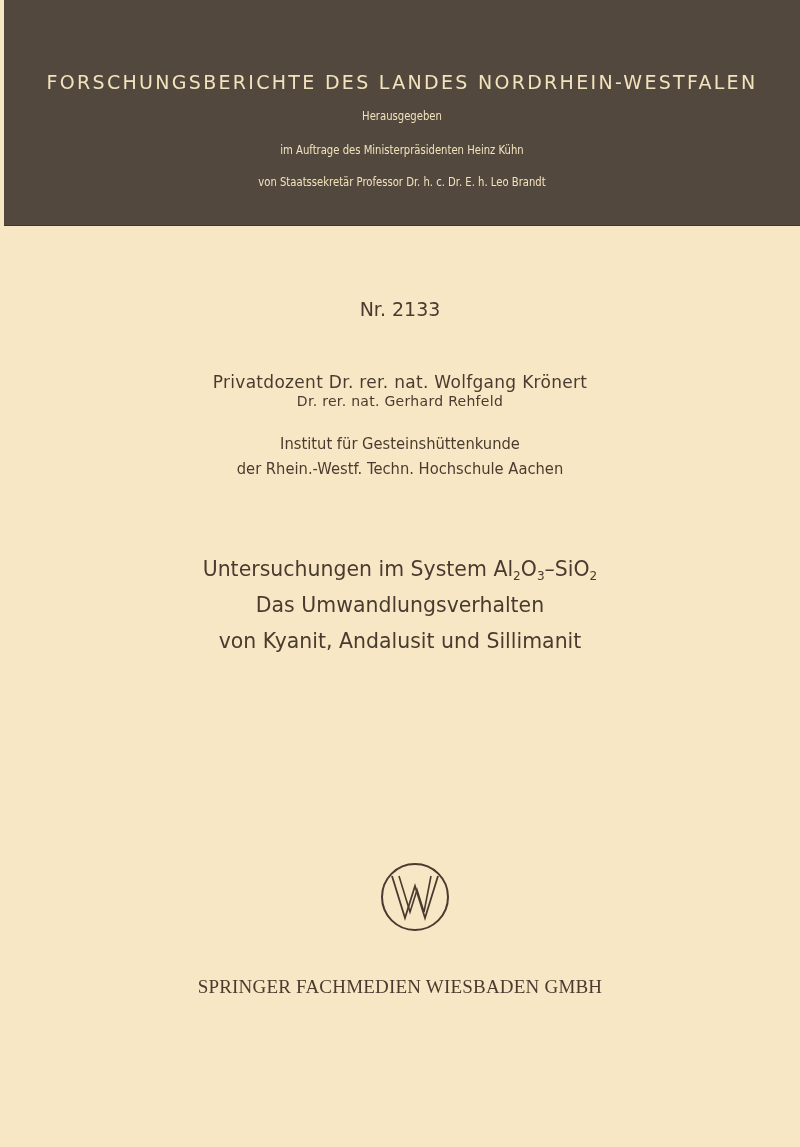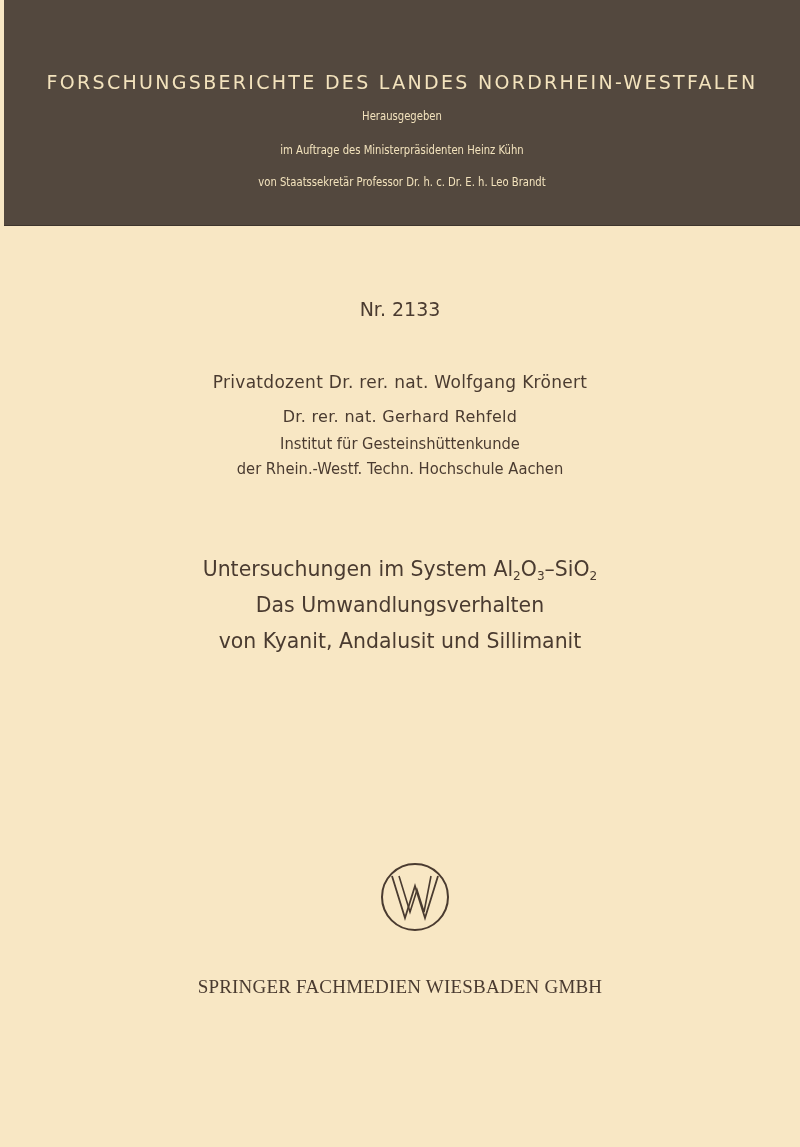--- a/index.html
+++ b/index.html
@@ -19,21 +19,21 @@
   }
   .band-line { position: absolute; left: 0; width: 796px; text-align: center; white-space: nowrap; }
   .series-title { top: 71px; font-size: 19px; letter-spacing: 2.3px; font-family: "DejaVu Sans", sans-serif; font-weight: normal; }
   .sub1 { top: 108px; font-size: 13px; font-family: "DejaVu Sans Condensed", "DejaVu Sans", sans-serif; transform: scaleX(0.86); }
   .sub2 { top: 142px; font-size: 13px; font-family: "DejaVu Sans Condensed", "DejaVu Sans", sans-serif; transform: scaleX(0.86); }
   .sub3 { top: 174px; font-size: 13px; font-family: "DejaVu Sans Condensed", "DejaVu Sans", sans-serif; transform: scaleX(0.86); }
 
   .line { position: absolute; left: 0; width: 800px; text-align: center; white-space: nowrap; }
   .nr { top: 298px; font-size: 19px; text-align: center; }
   .author1 { top: 372px; font-size: 17px; letter-spacing: 0.3px; }
-  .author2 { top: 407px; font-size: 16px; letter-spacing: 0.3px; }
+  .author2 { top: 393px; font-size: 14px; letter-spacing: 0.3px; }
   .inst1 { top: 434px; font-size: 16px; transform: scaleX(0.92); }
   .inst2 { top: 459px; font-size: 16px; transform: scaleX(0.92); }
   .title1 { top: 556px; font-size: 22px; transform: scaleX(0.93); }
   .title2 { top: 592px; font-size: 22px; transform: scaleX(0.93); }
   .title3 { top: 628px; font-size: 22px; transform: scaleX(0.93); }
   .title1 sub { font-size: 13px; vertical-align: -4px; line-height: 0; }
 
   .logo { position: absolute; left: 380px; top: 862px; width: 70px; height: 70px; }
   .publisher {
     top: 976px; font-size: 19px; font-family: Liberation Serif, serif;

